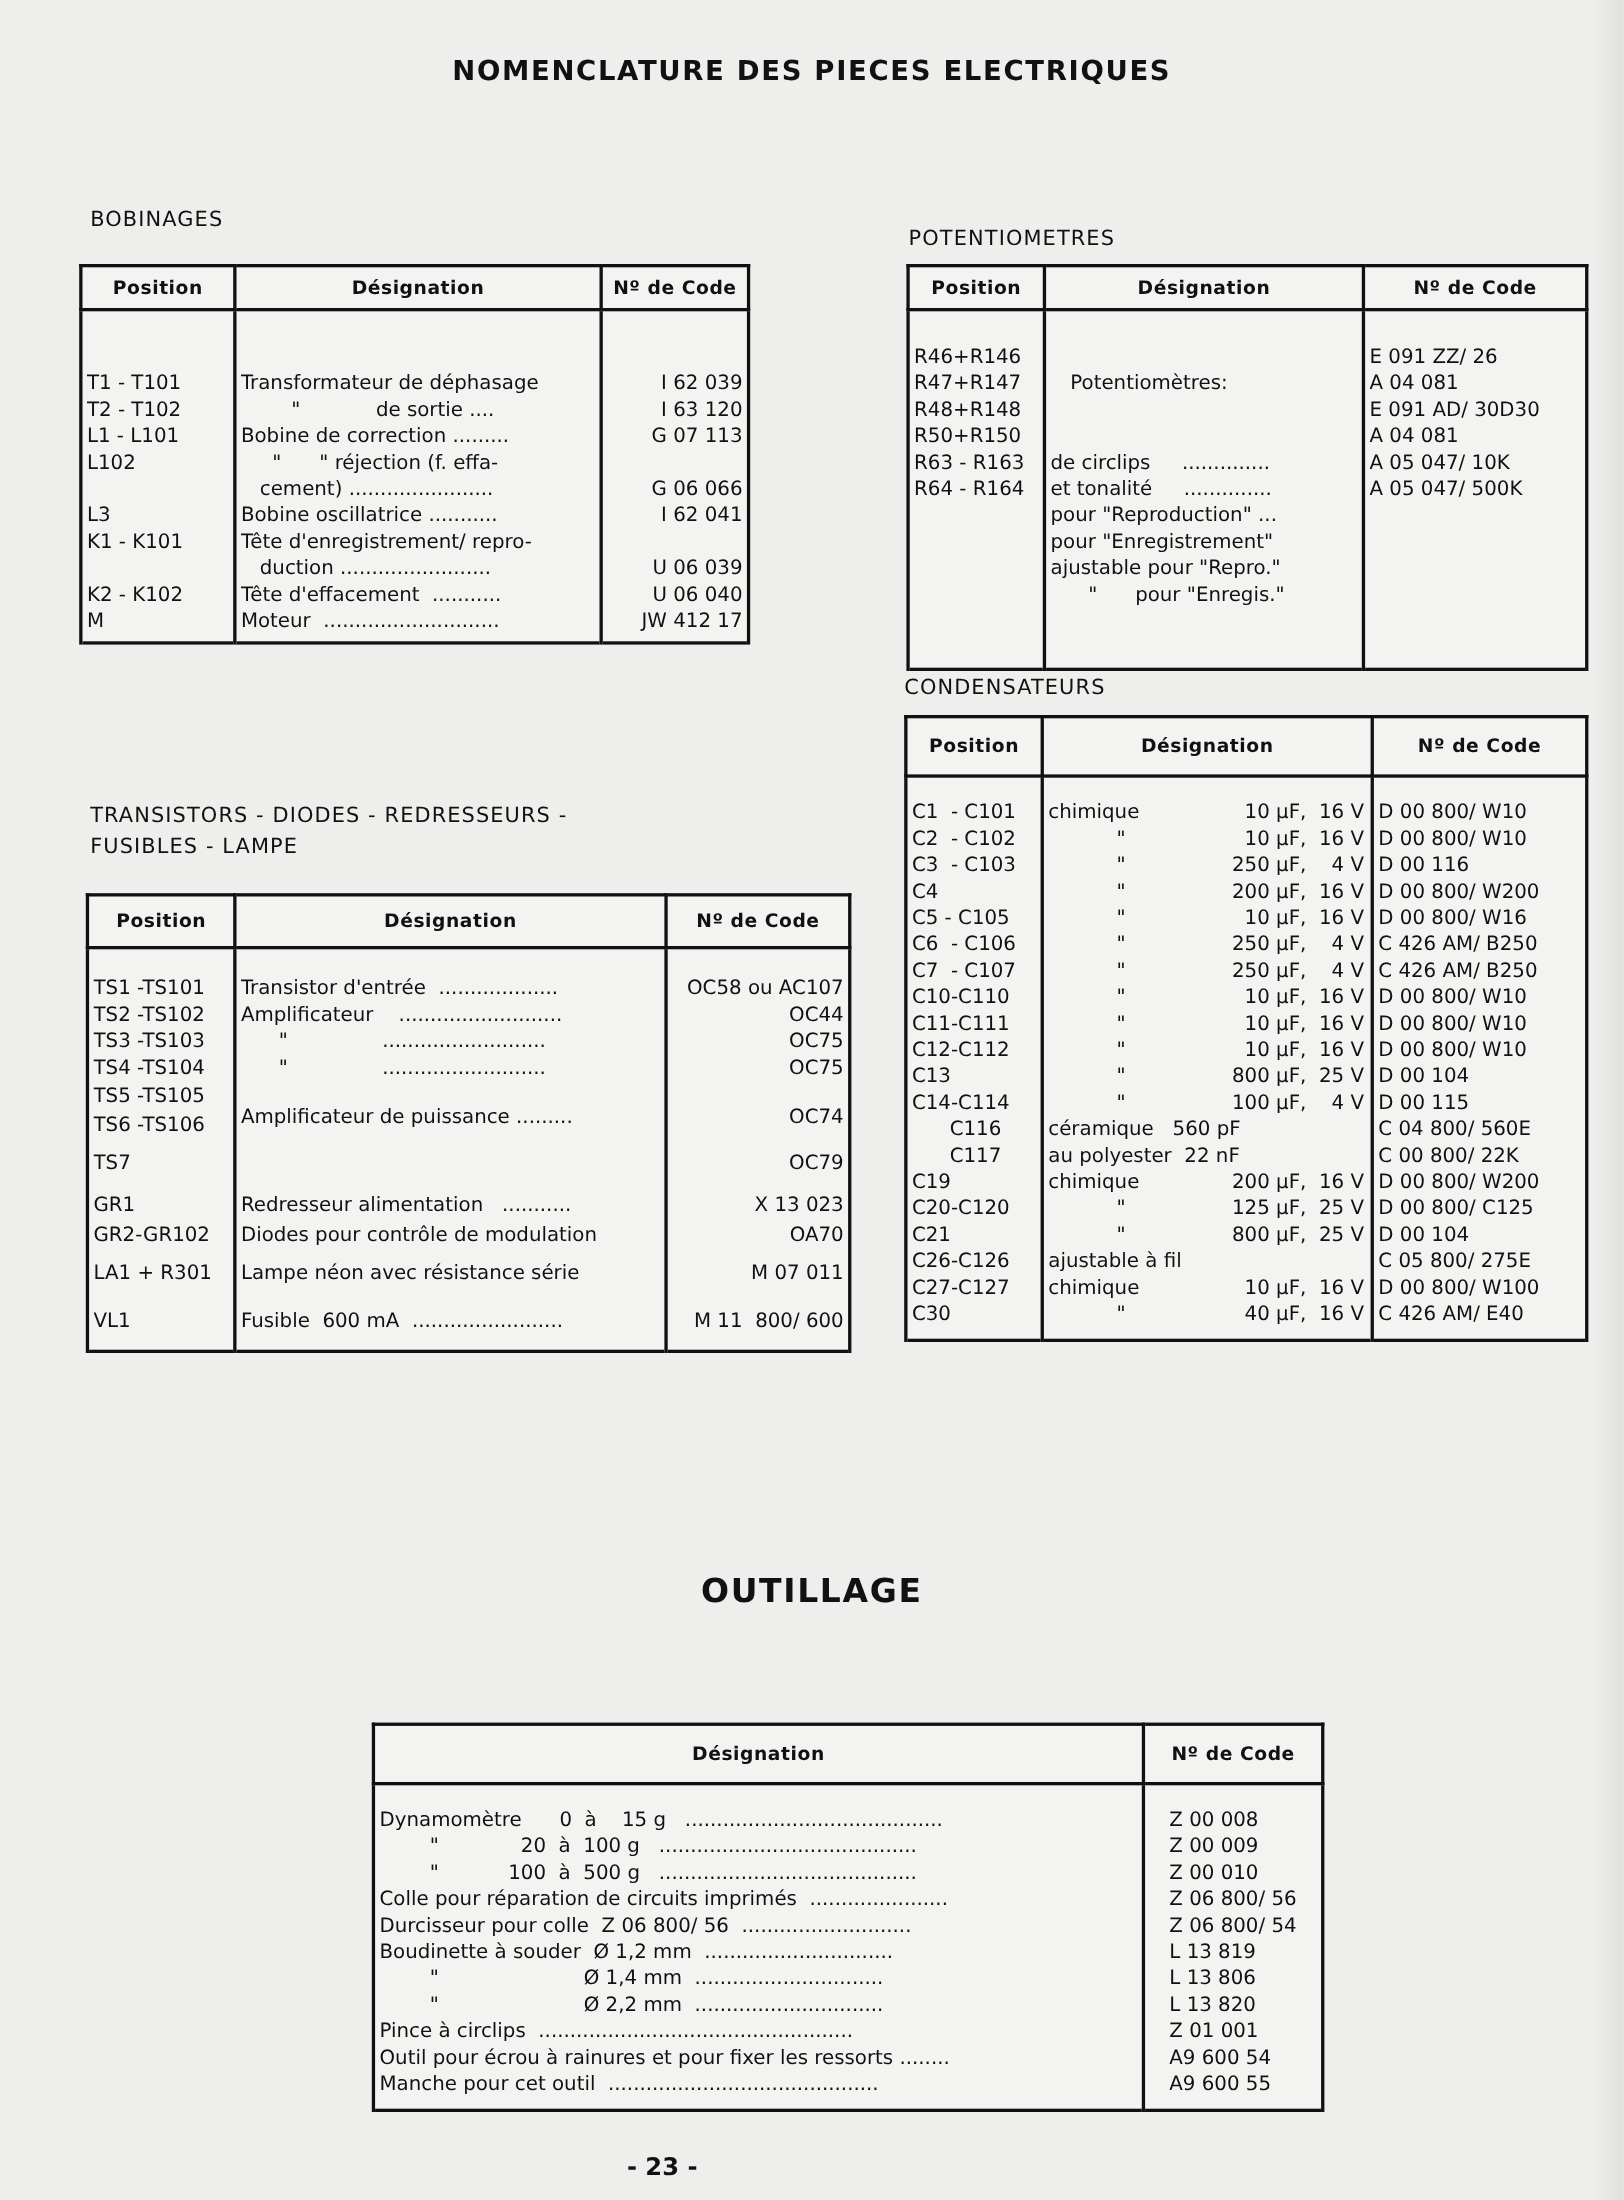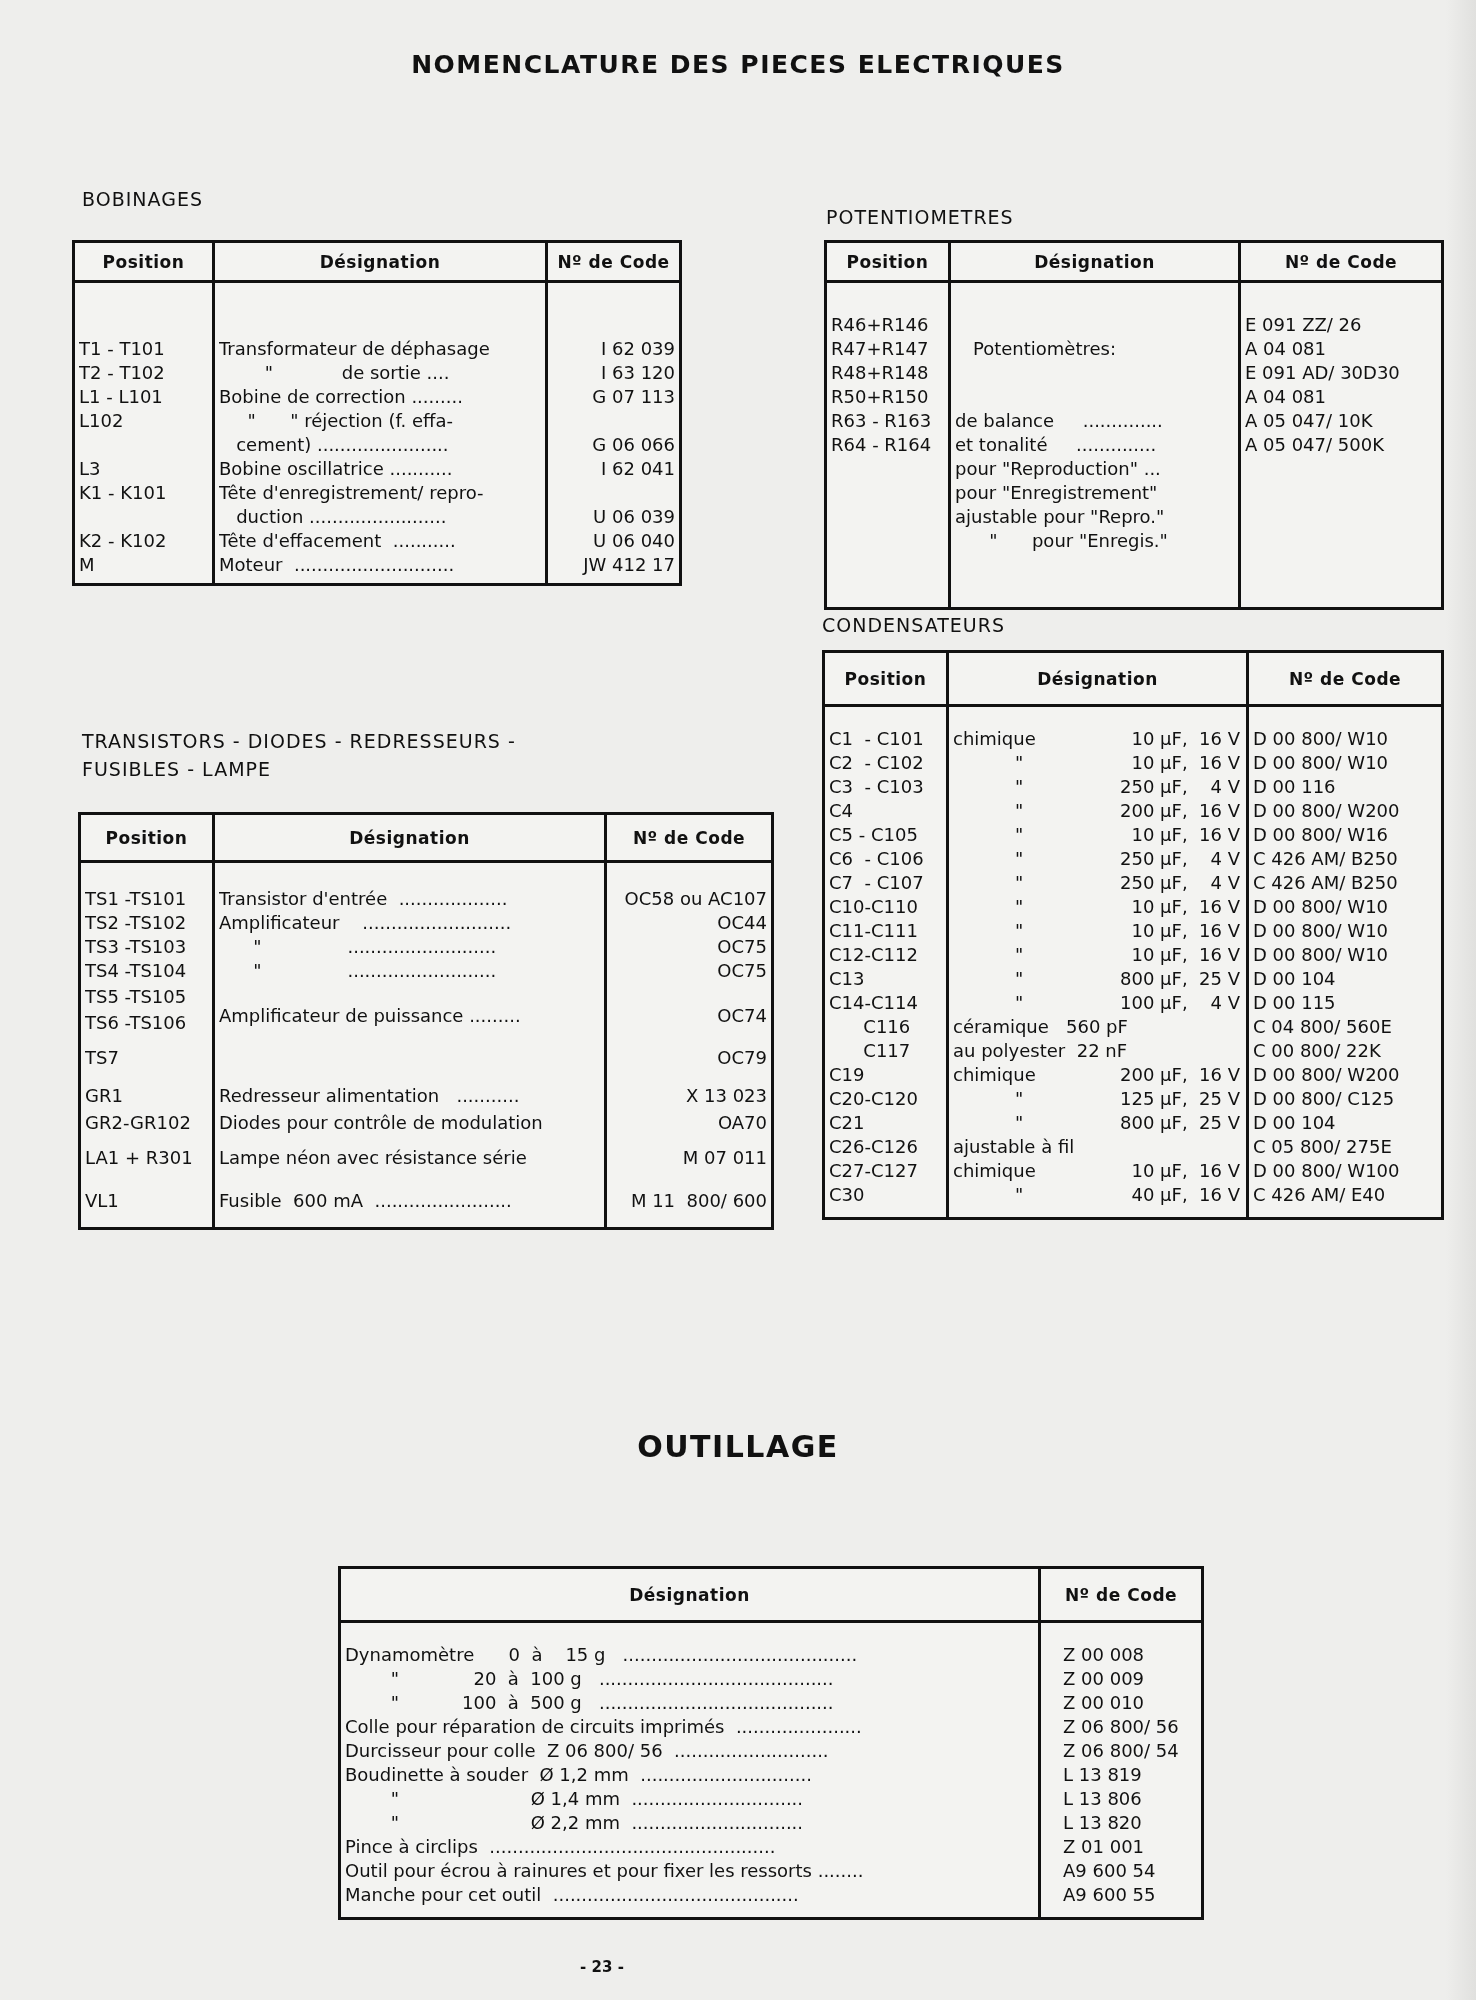--- a/index.html
+++ b/index.html
@@ -34,21 +34,21 @@
     table.nom td {
       border-left: 3px solid #111; border-right: 3px solid #111;
       vertical-align: top; padding: 2px 4px; line-height: 24px; white-space: pre;
     }
     table.nom tr.body-top td { padding-top: 10px; }
     table.nom tr.body-bottom td { padding-bottom: 6px; }
     .row { display: block; height: 24px; white-space: pre; overflow: hidden; }
     .center { text-align: right; }
     .page-number {
       position: absolute; left: 0; width: 1204px; text-align: center;
-      top: 1958px; font-size: 15px; font-weight: bold;
+      top: 1958px; font-size: 22px; font-weight: bold;
     }
   </style>
 </head>
 <body>
 
 <div class="page-edge"></div>
 
 <div class="title">NOMENCLATURE DES PIECES ELECTRIQUES</div>
 
 <div class="section-title" style="left:82px; top:186px;">BOBINAGES</div>
@@ -76,21 +76,21 @@
       <th style="width:124px;">Position</th>
       <th style="width:290px;">Désignation</th>
       <th>Nº de Code</th>
     </tr>
   </thead>
   <tbody>
     <tr>
       <td id="pot-pos" style="padding-top:30px; padding-bottom:6px;"><span class="row">R46+R146</span><span class="row">R47+R147</span><span class="row">R48+R148</span><span class="row">R50+R150</span><span class="row">R63 - R163</span><span class="row">R64 - R164</span></td>
       <td style="padding-top:6px; padding-bottom:6px;">
         <span class="row" style="padding-left:18px;">Potentiomètres:</span>
-        <span id="pot-des"><span class="row">de balance     ..............</span><span class="row">et tonalité     ..............</span><span class="row">pour "Reproduction" ...</span><span class="row">pour "Enregistrement"</span><span class="row">ajustable pour "Repro."</span><span class="row">      "      pour "Enregis."</span></span>
+        <span id="pot-des"><span class="row">de circlips     ..............</span><span class="row">et tonalité     ..............</span><span class="row">pour "Reproduction" ...</span><span class="row">pour "Enregistrement"</span><span class="row">ajustable pour "Repro."</span><span class="row">      "      pour "Enregis."</span></span>
       </td>
       <td id="pot-code" style="padding-top:30px; padding-bottom:6px;"><span class="row">E 091 ZZ/ 26</span><span class="row">A 04 081</span><span class="row">E 091 AD/ 30D30</span><span class="row">A 04 081</span><span class="row">A 05 047/ 10K</span><span class="row">A 05 047/ 500K</span></td>
     </tr>
   </tbody>
 </table>
 
 <div class="section-title" style="left:822px; top:612px;">CONDENSATEURS</div>
 <table class="nom" style="left:822px; top:650px; width:622px;">
   <thead>
     <tr>

